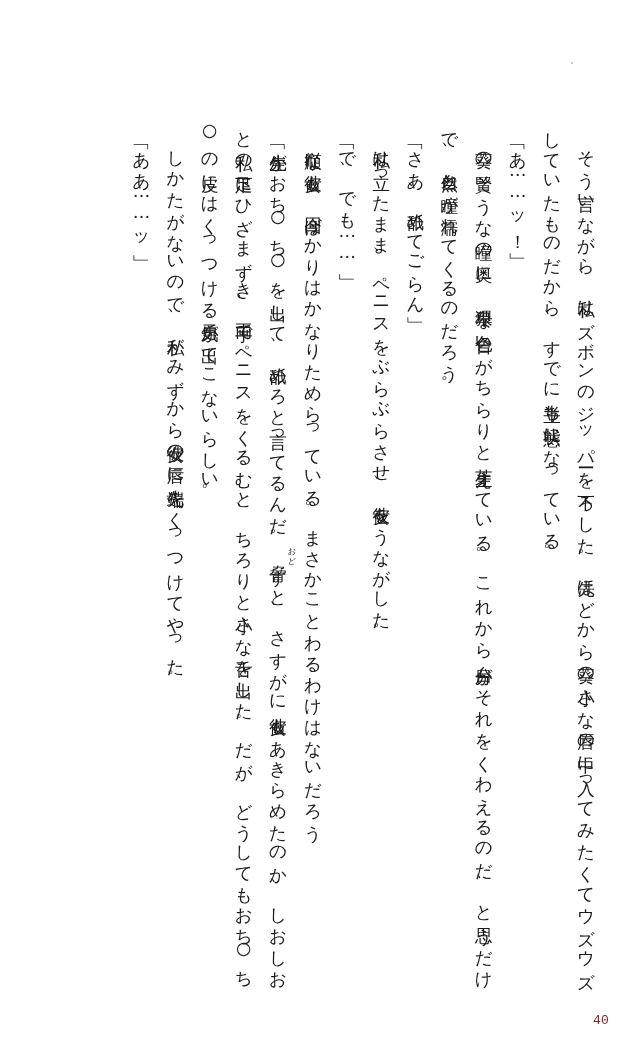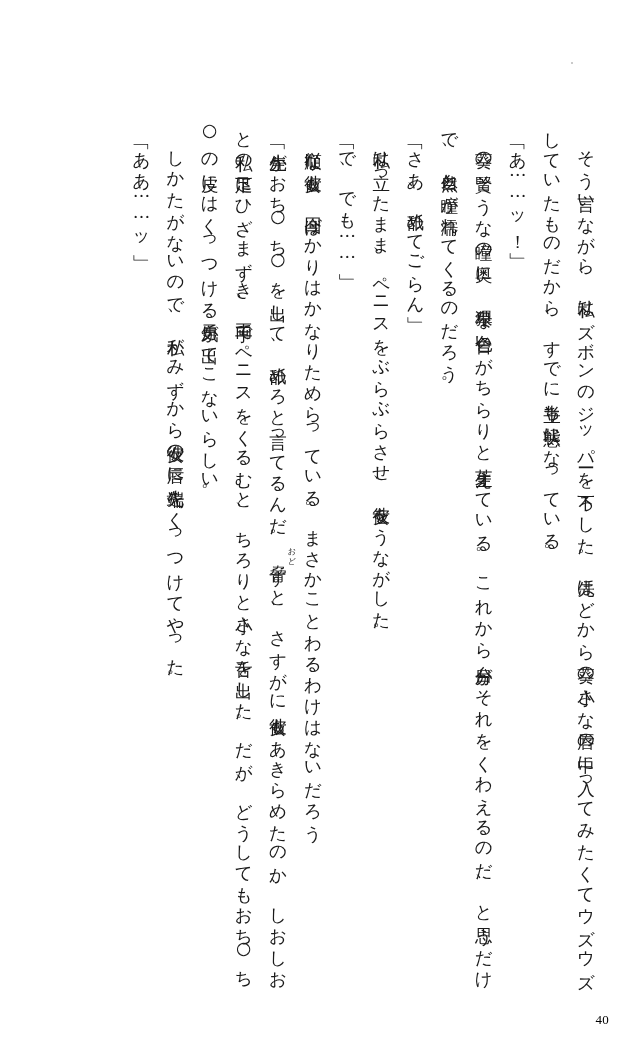--- a/index.html
+++ b/index.html
@@ -49,22 +49,22 @@
   rt {
     font-size: 0.46em;
     letter-spacing: 0;
     font-weight: 400;
   }
   .page-number {
     position: absolute;
     right: 34px;
     bottom: 22px;
     font-size: 13px;
-    font-family: Liberation Serif, serif;
-    color: #000000;
+    font-family: Liberation Mono, monospace;
+    color: #7f1d1d;
     letter-spacing: 0.02em;
   }
   .speck {
     position: absolute;
     width: 2px;
     height: 2px;
     background: #b9b9b9;
     border-radius: 50%;
   }
 </style>

